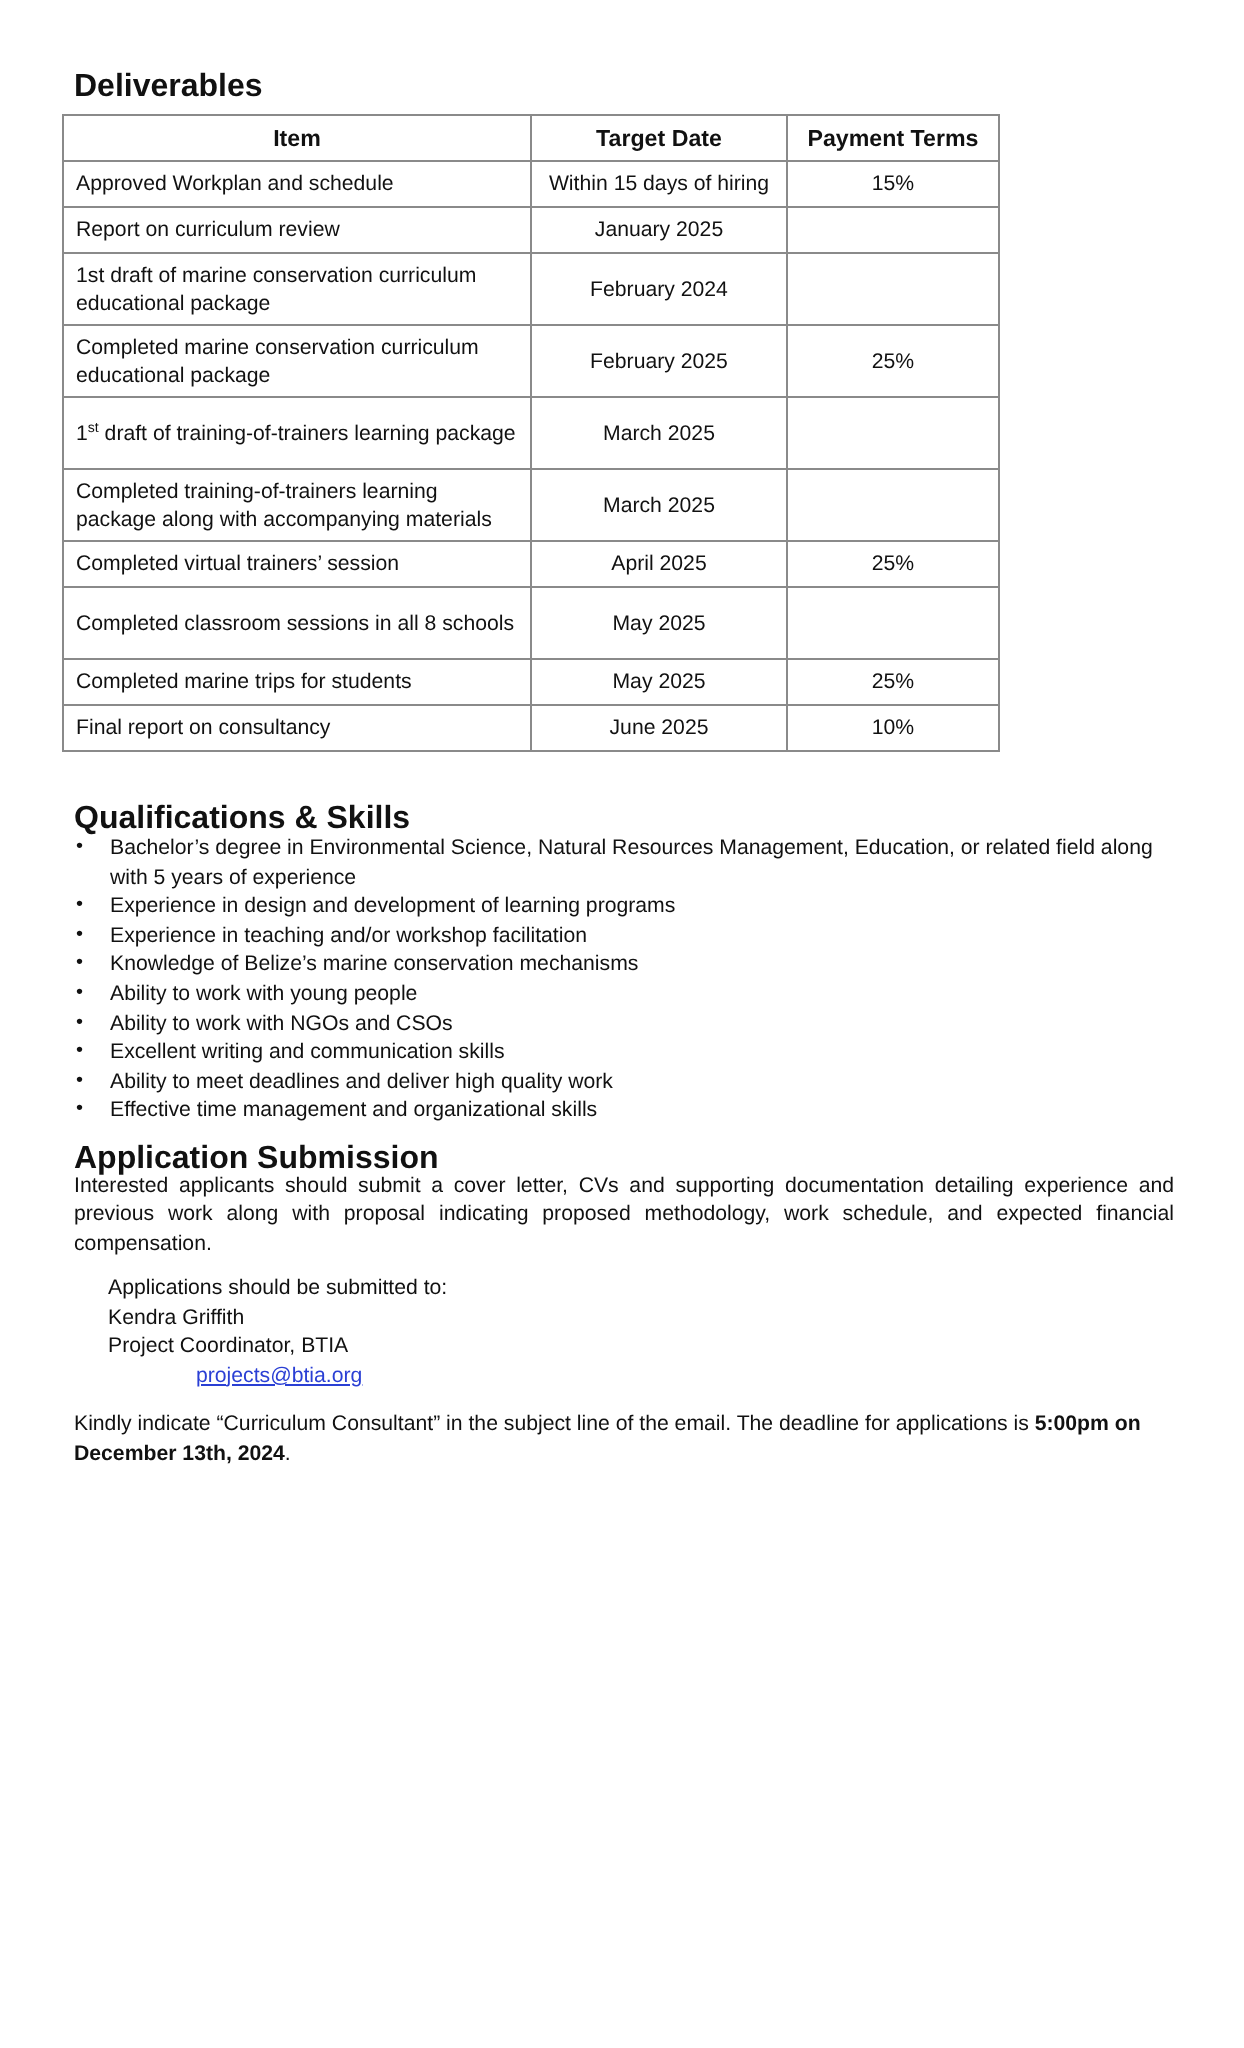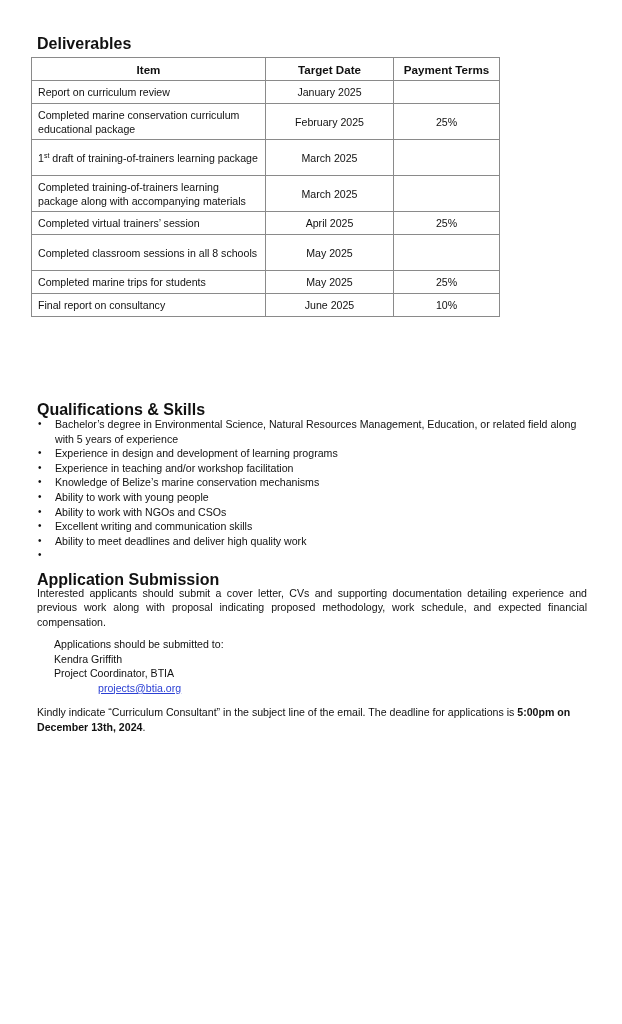--- a/index.html
+++ b/index.html
@@ -56,22 +56,32 @@
       </colgroup>
     <thead>
       <tr>
         <th>Item</th>
         <th>Target Date</th>
         <th>Payment Terms</th>
       </tr>
     </thead>
     <tbody>
       <tr class="one">
+        <td>Approved Workplan and schedule</td>
+        <td class="c">Within 15 days of hiring</td>
+        <td class="c">15%</td>
+      </tr>
+      <tr class="one">
         <td>Report on curriculum review</td>
         <td class="c">January 2025</td>
+        <td class="c"></td>
+      </tr>
+      <tr class="two">
+        <td>1st draft of marine conservation curriculum educational package</td>
+        <td class="c">February 2024</td>
         <td class="c"></td>
       </tr>
       <tr class="two">
         <td>Completed marine conservation curriculum educational package</td>
         <td class="c">February 2025</td>
         <td class="c">25%</td>
       </tr>
       <tr class="two">
         <td><span>1</span><sup>st</sup><span> draft of training-of-trainers learning package</span></td>
         <td class="c">March 2025</td>
@@ -109,21 +119,21 @@
     <p class="h">Qualifications &amp; Skills</p>
     <ul class="bullets">
       <li><span class="dot">•</span><span>Bachelor’s degree in Environmental Science, Natural Resources Management, Education, or related field along with 5 years of experience</span></li>
       <li><span class="dot">•</span><span>Experience in design and development of learning programs</span></li>
       <li><span class="dot">•</span><span>Experience in teaching and/or workshop facilitation</span></li>
       <li><span class="dot">•</span><span>Knowledge of Belize’s marine conservation mechanisms</span></li>
       <li><span class="dot">•</span><span>Ability to work with young people</span></li>
       <li><span class="dot">•</span><span>Ability to work with NGOs and CSOs</span></li>
       <li><span class="dot">•</span><span>Excellent writing and communication skills</span></li>
       <li><span class="dot">•</span><span>Ability to meet deadlines and deliver high quality work</span></li>
-      <li><span class="dot">•</span></li>
+      <li><span class="dot">•</span><span>Effective time management and organizational skills</span></li>
     </ul>
   </div>
 
   <div class="app">
     <p class="h">Application Submission</p>
     <p class="para">Interested applicants should submit a cover letter, CVs and supporting documentation detailing experience and previous work along with proposal indicating proposed methodology, work schedule, and expected financial compensation.</p>
   </div>
 
   <div class="contact">
     <div>Applications should be submitted to:</div>

